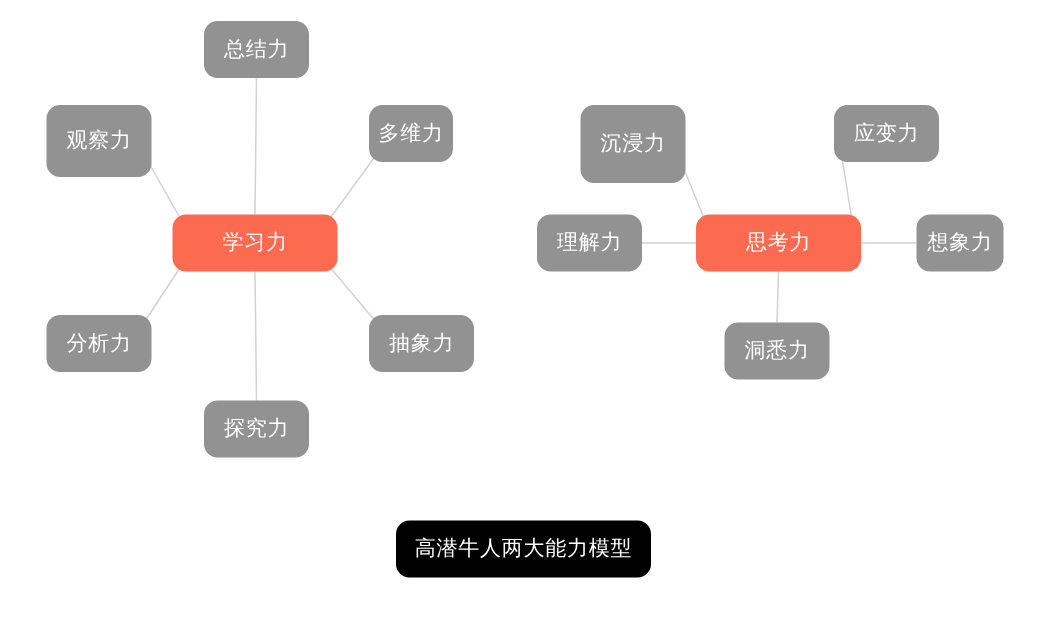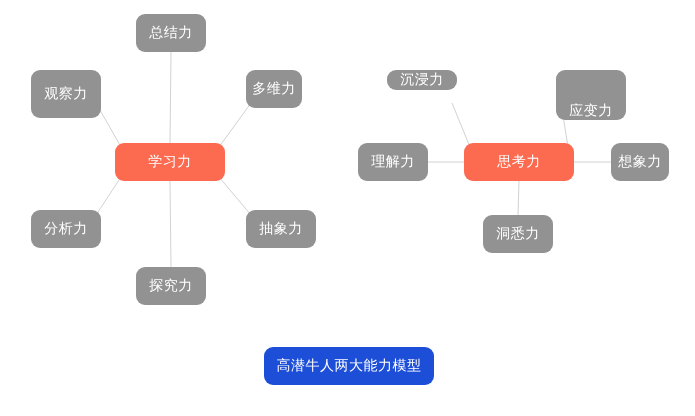--- a/index.html
+++ b/index.html
@@ -83,35 +83,35 @@
       </div>
       <div class="node satellite" style="left: 246px; top: 210px; width: 70px; height: 38px;">
         <span>抽象力</span>
       </div>
       <div class="node satellite" style="left: 136px; top: 267px; width: 70px; height: 38px;">
         <span>探究力</span>
       </div>
       <div class="node hub" style="left: 115px; top: 143px; width: 110px; height: 38px;">
         <span>学习力</span>
       </div>
-      <div class="node satellite" style="left: 387px; top: 70px; width: 70px; height: 20px;">
+      <div class="node satellite" style="left: 387px; top: 70px; width: 70px; height: 52px;">
         <span>沉浸力</span>
       </div>
-      <div class="node satellite" style="left: 556px; top: 70px; width: 70px; height: 50px; align-items: flex-end;">
+      <div class="node satellite" style="left: 556px; top: 70px; width: 70px; height: 38px;">
         <span>应变力</span>
       </div>
       <div class="node satellite" style="left: 358px; top: 143px; width: 70px; height: 38px;">
         <span>理解力</span>
       </div>
       <div class="node satellite" style="left: 611px; top: 143px; width: 58px; height: 38px;">
         <span>想象力</span>
       </div>
       <div class="node satellite" style="left: 483px; top: 215px; width: 70px; height: 38px;">
         <span>洞悉力</span>
       </div>
       <div class="node hub" style="left: 464px; top: 143px; width: 110px; height: 38px;">
         <span>思考力</span>
       </div>
     </div>
 
-  <div class="node caption" style="left: 264px; top: 347px; width: 170px; height: 38px; background: #1d4ed8;">高潜牛人两大能力模型</div>
+  <div class="node caption" style="left: 264px; top: 347px; width: 170px; height: 38px; background: #000000;">高潜牛人两大能力模型</div>
 
 </div>
 
 </body></html>

